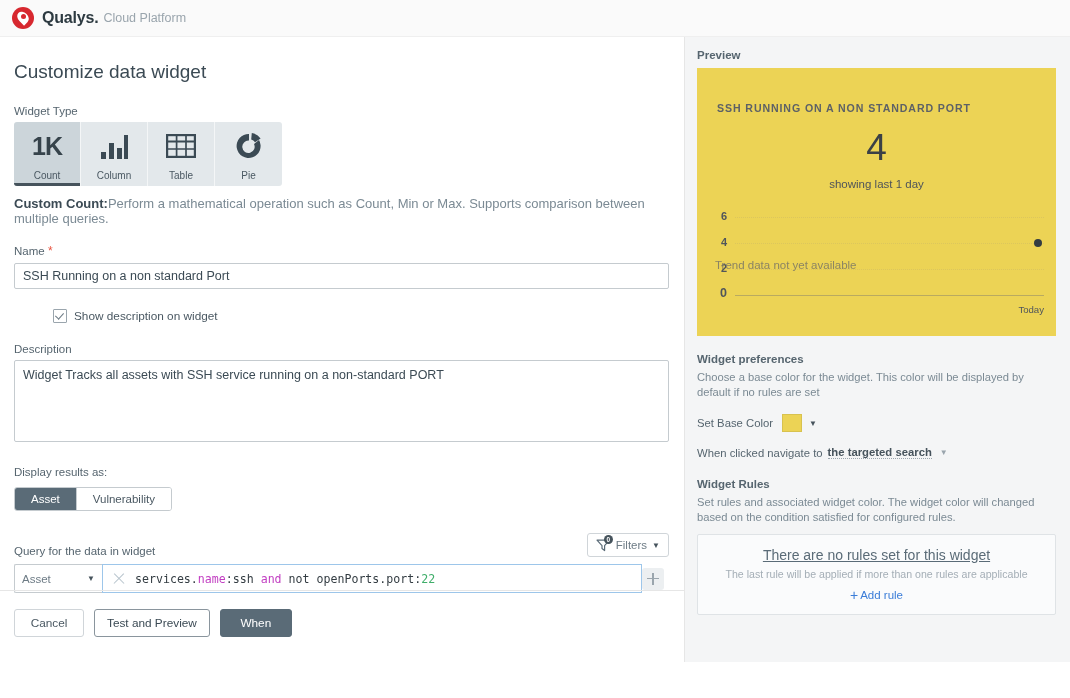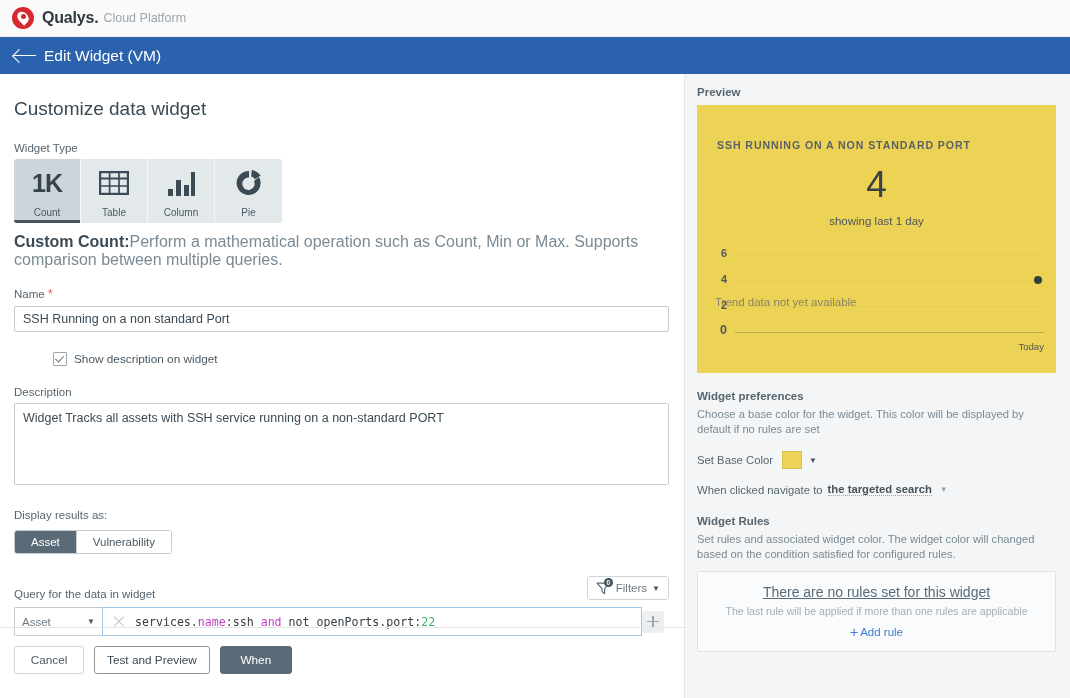--- a/index.html
+++ b/index.html
@@ -41,21 +41,21 @@
   .widgettype-wrap{margin-top:22px;}
   .tiles{display:flex;width:268px;border-radius:3px;overflow:hidden;margin-top:4px;}
   .tile{width:67px;height:64px;background:#e3e8eb;display:flex;flex-direction:column;align-items:center;justify-content:flex-end;cursor:pointer;border-right:1px solid #f4f6f7;box-sizing:border-box;position:relative;padding-bottom:5px;}
   .tile:last-child{border-right:none;}
   .tile.sel{background:#ccd5da;}
   .tile.sel:after{content:"";position:absolute;left:0;right:0;bottom:0;height:3px;background:#46535c;}
   .tile .glyph{flex:1;display:flex;align-items:center;justify-content:center;color:#3b4a54;}
   .tile .tlabel{font-size:10px;color:#4a5862;line-height:11px;}
   .bignum{font-size:25px;font-weight:bold;letter-spacing:-1px;color:#36434b;}
 
-  .helper{font-size:16px;color:#7b8a94;margin-top:10px;}
+  .helper{font-size:13px;color:#7b8a94;margin-top:10px;}
   .helper b{color:#3b4a54;}
 
   .txtinput{width:655px;height:26px;border:1px solid #c5cbcf;border-radius:2px;padding:0 8px;font-size:12.5px;color:#3b4a54;font-family:"Liberation Sans",sans-serif;box-sizing:border-box;background:#fff;}
   .namefield{margin-top:18px;}
 
   .checkrow{display:flex;align-items:center;margin-top:20px;cursor:pointer;padding-left:39px;}
   .cbox{width:12px;height:12px;border:1px solid #9aa5ad;border-radius:1px;background:#fff;position:relative;margin-right:7px;}
   .cbox:after{content:"";position:absolute;left:3px;top:1px;width:4px;height:7px;border-right:1.6px solid #6d7b85;border-bottom:1.6px solid #6d7b85;transform:rotate(42deg);}
   .checkrow span{font-size:11.8px;color:#4a5862;}
 
@@ -134,73 +134,66 @@
 <body>
 
 <div class="app">
 
   <div class="brandbar">
     <span class="qlogo"></span>
     <span class="brandname">Qualys.</span>
     <span class="brandsub">Cloud Platform</span>
   </div>
 
-  <div class="pagehdr">
-    <span class="backarrow">
-      <span class="shaft"></span>
-        <span class="head"></span>
-    </span>
-    <span class="pagetitle">Edit Widget (VM)</span>
-  </div>
 
   <div class="body">
 
     <div class="left">
       <div class="leftinner">
 
         <h1 class="title">Customize data widget</h1>
 
         <div class="widgettype-wrap">
           <div class="flabel">Widget Type</div>
           <div class="tiles">
 
             <div class="tile sel">
               <span class="glyph">
                   <span class="bignum">1K</span>
                 </span>
               <span class="tlabel">Count</span>
+            </div>
+
+            <div class="tile">
+              <span class="glyph">
+                <svg width="30" height="26" viewBox="0 0 30 26">
+                  <rect x="2" y="19" width="5" height="7" fill="#3b4a54"></rect>
+                  <rect x="10" y="10" width="5" height="16" fill="#3b4a54"></rect>
+                  <rect x="18" y="15" width="5" height="11" fill="#3b4a54"></rect>
+                  <rect x="25" y="2" width="4" height="24" fill="#3b4a54"></rect>
+                </svg>
+              </span>
+              <span class="tlabel">Column</span>
             </div>
 
             <div class="tile">
               <span class="glyph">
                 <svg width="30" height="24" viewBox="0 0 30 24">
                   <rect x="1" y="1" width="28" height="22" fill="none" stroke="#3b4a54" stroke-width="2.4"></rect>
                   <line x1="1" y1="7.5" x2="29" y2="7.5" stroke="#3b4a54" stroke-width="2"></line>
                   <line x1="1" y1="15" x2="29" y2="15" stroke="#3b4a54" stroke-width="1.7"></line>
                   <line x1="10.6" y1="1" x2="10.6" y2="23" stroke="#3b4a54" stroke-width="1.7"></line>
                   <line x1="20" y1="1" x2="20" y2="23" stroke="#3b4a54" stroke-width="1.7"></line>
                 </svg>
               </span>
               <span class="tlabel">Table</span>
             </div>
 
             <div class="tile">
               <span class="glyph">
-                <svg width="30" height="26" viewBox="0 0 30 26">
-                  <rect x="2" y="19" width="5" height="7" fill="#3b4a54"></rect>
-                  <rect x="10" y="10" width="5" height="16" fill="#3b4a54"></rect>
-                  <rect x="18" y="15" width="5" height="11" fill="#3b4a54"></rect>
-                  <rect x="25" y="2" width="4" height="24" fill="#3b4a54"></rect>
-                </svg>
-              </span>
-              <span class="tlabel">Column</span>
-            </div>
-
-            <div class="tile">
-              <span class="glyph">
                 <svg width="30" height="30" viewBox="0 0 30 30">
                   <path d="M15 3 A12 12 0 1 0 25 9 L20 13 A6.2 6.2 0 1 1 15 9.6 Z" fill="#3b4a54"></path>
                   <path d="M17.8 2 A12 12 0 0 1 26.6 7.6 L21 11.2 A6 6 0 0 0 17.2 8.6 Z" fill="#3b4a54"></path>
                 </svg>
               </span>
               <span class="tlabel">Pie</span>
             </div>
           </div>
           <div class="helper"><b>Custom Count:</b><span>Perform a mathematical operation such as Count, Min or Max. Supports comparison between multiple queries.</span></div>
         </div>

